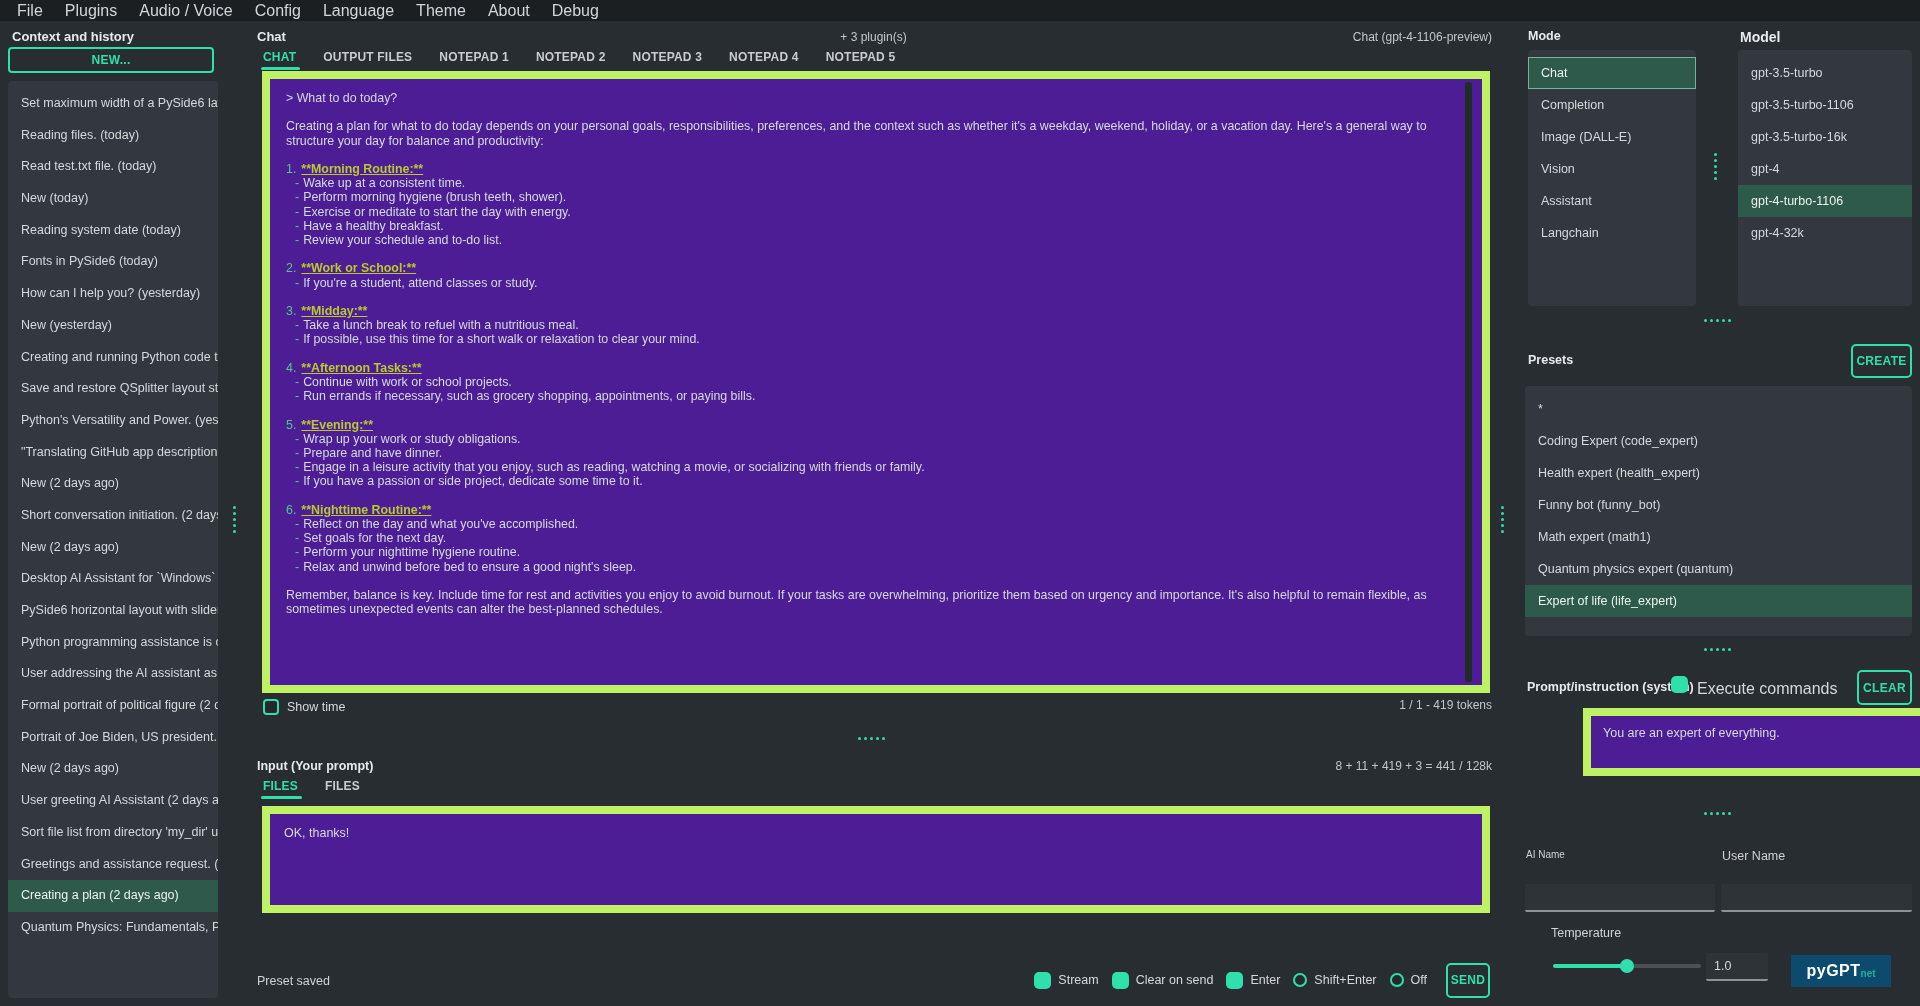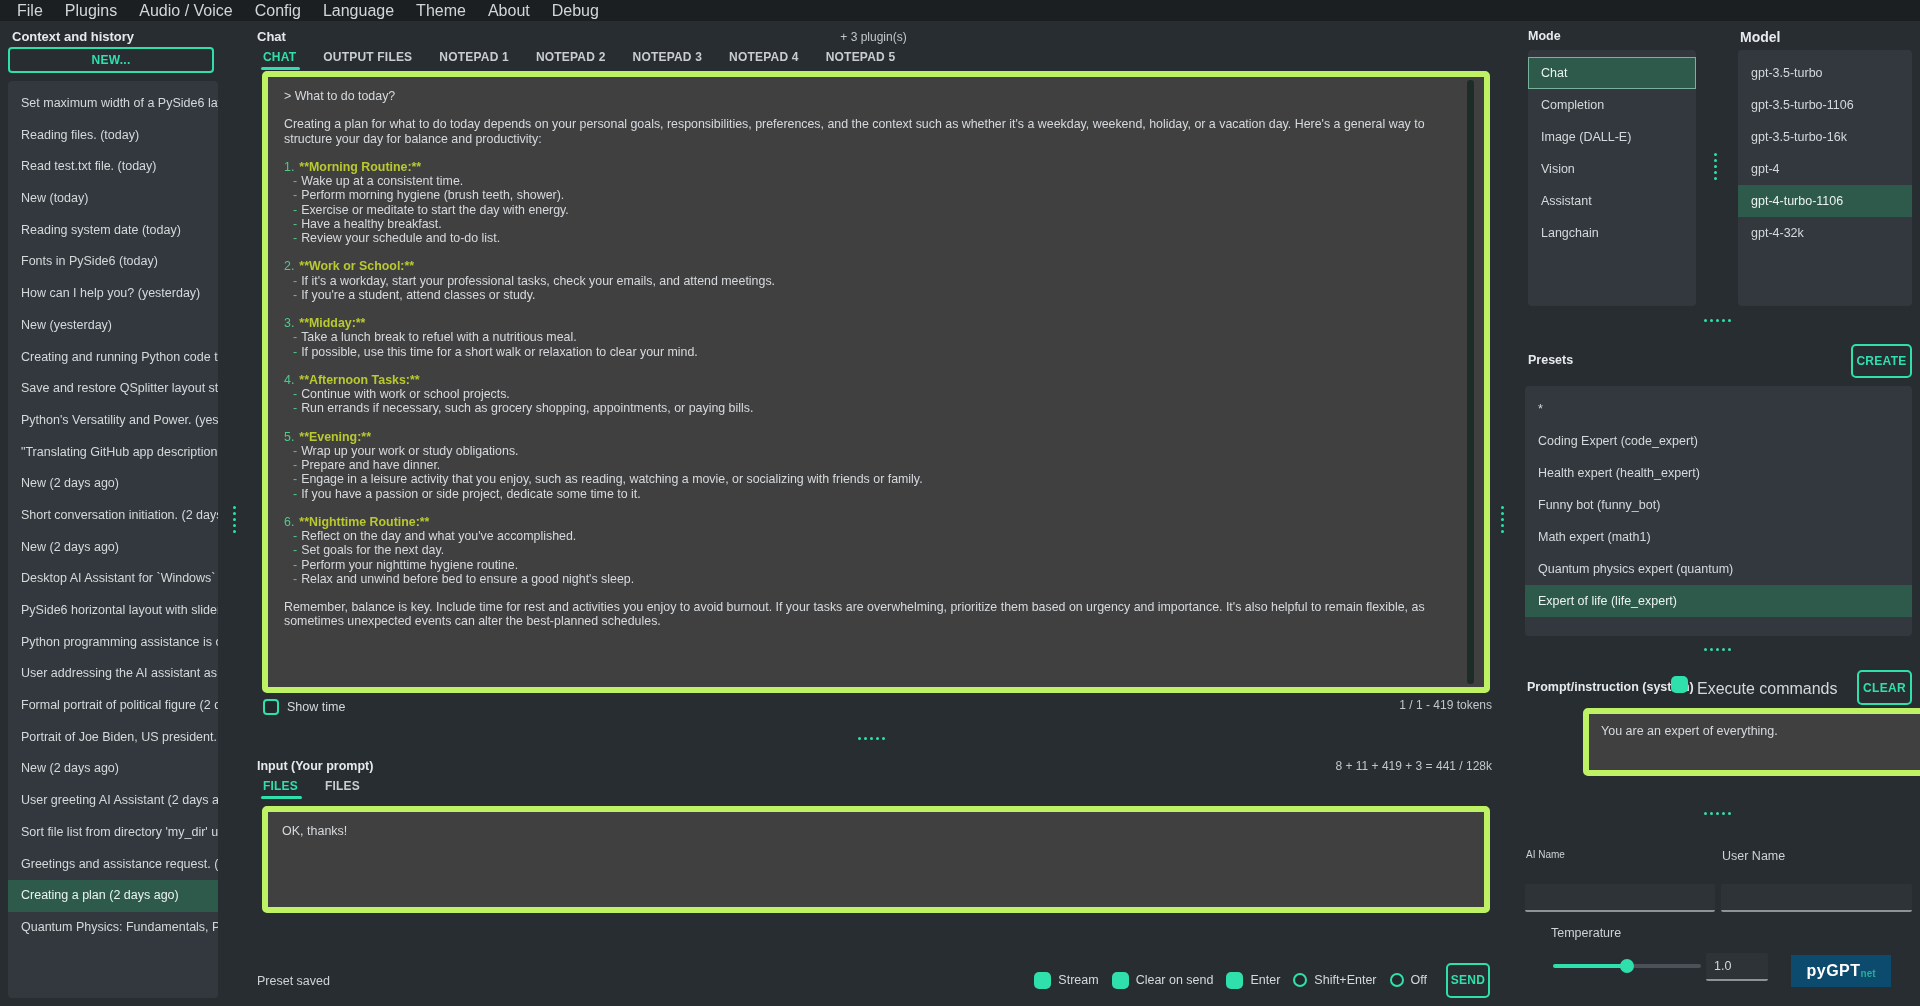--- a/index.html
+++ b/index.html
@@ -21,40 +21,40 @@
   .tbtn { position:absolute; border:2px solid #2fe0ac; border-radius:5px; color:#2fe0ac; font-weight:bold; font-size:12px; background:transparent; display:flex; align-items:center; justify-content:center; letter-spacing:.3px; cursor:pointer; }
   .tabs { position:absolute; display:flex; gap:27px; }
   .tab { font-size:12px; font-weight:bold; color:#c9cdd0; position:relative; padding-bottom:5px; letter-spacing:.2px; cursor:pointer; white-space:nowrap; }
   .tab.active { color:#2fe0ac; }
   .tab.active:after { content:""; position:absolute; left:-2px; right:-4px; bottom:-1px; height:3px; background:#2fe0ac; border-radius:2px; }
   .dots { position:absolute; display:flex; gap:3px; }
   .dots i { width:3px; height:3px; background:#2fe0ac; border-radius:2px; display:block; }
   .dots.vert { flex-direction:column; }
   .cb-checked { width:17px; height:17px; border-radius:5px; background:#2fe0ac; flex:none; }
   .cb-unchecked { width:16px; height:16px; border-radius:4px; background:#23282c; border:2px solid #2fe0ac; flex:none; }
-  .teal-box { position:absolute; border:6px solid #bef264; border-radius:5px; background:#404040; }
+  .teal-box { position:absolute; border:8px solid #bef264; border-radius:0; background:#4c1d95; }
   .ul-input { position:absolute; background:#2e3338; border:none; border-bottom:2px solid #8d9399; border-radius:2px; color:#d5d9dc; font-size:12.5px; padding:0 8px; font-family:"Liberation Sans", sans-serif; }
 
   
   #ctx-title { left:12px; top:29px; }
   #new-btn { left:8px; top:47px; width:206px; height:26px; border-radius:4px; }
   #ctx-list { left:8px; top:81px; width:210px; height:917px; }
   #ctx-list .li-item { height:31.7px; line-height:31.7px; }
 
   
   #chat-title { left:257px; top:29px; }
   #plugins-info { position:absolute; left:255px; top:30px; width:1237px; text-align:center; }
   #mode-info { position:absolute; left:255px; top:30px; width:1237px; text-align:right; }
   #chat-tabs { left:263px; top:50px; }
   #chat-box { left:262px; top:71px; width:1228px; height:622px; }
   #chat-content { position:absolute; inset:0; padding:12px 30px 10px 16px; font-size:12.4px; line-height:14.2px; overflow:hidden; }
   .chat-line { white-space:pre-wrap; color:#d6dade; }
   .k-sp { height:14.2px; }
   .k-h .pre { color:#52c98a; margin-right:5px; }
-  .k-h .txt { color:#b9c92f; font-weight:bold; }
+  .k-h .txt { color:#b9c92f; font-weight:bold;text-decoration:underline; }
   .k-li { padding-left:9px; }
   .k-li .pre { color:#52c98a; margin-right:4px; }
   #chat-scrollbar { position:absolute; top:3px; bottom:3px; right:10px; width:7px; background:#1e2c27; border-radius:3px; }
   #show-time { position:absolute; left:263px; top:699px; display:flex; align-items:center; gap:8px; font-size:12.5px; color:#d5d9dc; }
   #chat-tokens { position:absolute; left:255px; top:698px; width:1237px; text-align:right; }
   #dots-center { left:858px; top:737px; }
   #input-title { left:257px; top:759px; font-size:12.5px; }
   #input-tokens { position:absolute; left:255px; top:759px; width:1237px; text-align:right; }
   #input-tabs { left:263px; top:779px; }
   #input-box { left:262px; top:806px; width:1228px; height:107px; }
@@ -198,20 +198,21 @@
   <div class="dots" id="dots-center">
       <i></i>
       <i></i>
       <i></i>
       <i></i>
       <i></i>
     </div>
 
   <div class="panel-title" id="chat-title">Chat</div>
   <div class="dim" id="plugins-info">+ 3 plugin(s)</div>
+  <div class="dim" id="mode-info">Chat (gpt-4-1106-preview)</div>
 
   <div class="tabs" id="chat-tabs">
 
   <div class="tab active">CHAT</div>
       <div class="tab">OUTPUT FILES</div>
       <div class="tab">NOTEPAD 1</div>
       <div class="tab">NOTEPAD 2</div>
       <div class="tab">NOTEPAD 3</div>
       <div class="tab">NOTEPAD 4</div>
       <div class="tab">NOTEPAD 5</div>
@@ -225,21 +226,20 @@
         <div class="chat-line k-p"><span class="pre"></span><span class="txt">Creating a plan for what to do today depends on your personal goals, responsibilities, preferences, and the context such as whether it's a weekday, weekend, holiday, or a vacation day. Here's a general way to structure your day for balance and productivity:</span></div>
         <div class="chat-line k-sp"><span class="pre"></span><span class="txt"></span></div>
         <div class="chat-line k-h"><span class="pre">1.</span><span class="txt">**Morning Routine:**</span></div>
         <div class="chat-line k-li"><span class="pre">-</span><span class="txt">Wake up at a consistent time.</span></div>
         <div class="chat-line k-li"><span class="pre">-</span><span class="txt">Perform morning hygiene (brush teeth, shower).</span></div>
         <div class="chat-line k-li"><span class="pre">-</span><span class="txt">Exercise or meditate to start the day with energy.</span></div>
         <div class="chat-line k-li"><span class="pre">-</span><span class="txt">Have a healthy breakfast.</span></div>
         <div class="chat-line k-li"><span class="pre">-</span><span class="txt">Review your schedule and to-do list.</span></div>
         <div class="chat-line k-sp"><span class="pre"></span><span class="txt"></span></div>
         <div class="chat-line k-h"><span class="pre">2.</span><span class="txt">**Work or School:**</span></div>
-        <div class="chat-line k-li"><span class="pre">-</span><span class="txt">If it's a workday, start your professional tasks, check your emails, and attend meetings.</span></div>
         <div class="chat-line k-li"><span class="pre">-</span><span class="txt">If you're a student, attend classes or study.</span></div>
         <div class="chat-line k-sp"><span class="pre"></span><span class="txt"></span></div>
         <div class="chat-line k-h"><span class="pre">3.</span><span class="txt">**Midday:**</span></div>
         <div class="chat-line k-li"><span class="pre">-</span><span class="txt">Take a lunch break to refuel with a nutritious meal.</span></div>
         <div class="chat-line k-li"><span class="pre">-</span><span class="txt">If possible, use this time for a short walk or relaxation to clear your mind.</span></div>
         <div class="chat-line k-sp"><span class="pre"></span><span class="txt"></span></div>
         <div class="chat-line k-h"><span class="pre">4.</span><span class="txt">**Afternoon Tasks:**</span></div>
         <div class="chat-line k-li"><span class="pre">-</span><span class="txt">Continue with work or school projects.</span></div>
         <div class="chat-line k-li"><span class="pre">-</span><span class="txt">Run errands if necessary, such as grocery shopping, appointments, or paying bills.</span></div>
         <div class="chat-line k-sp"><span class="pre"></span><span class="txt"></span></div>

